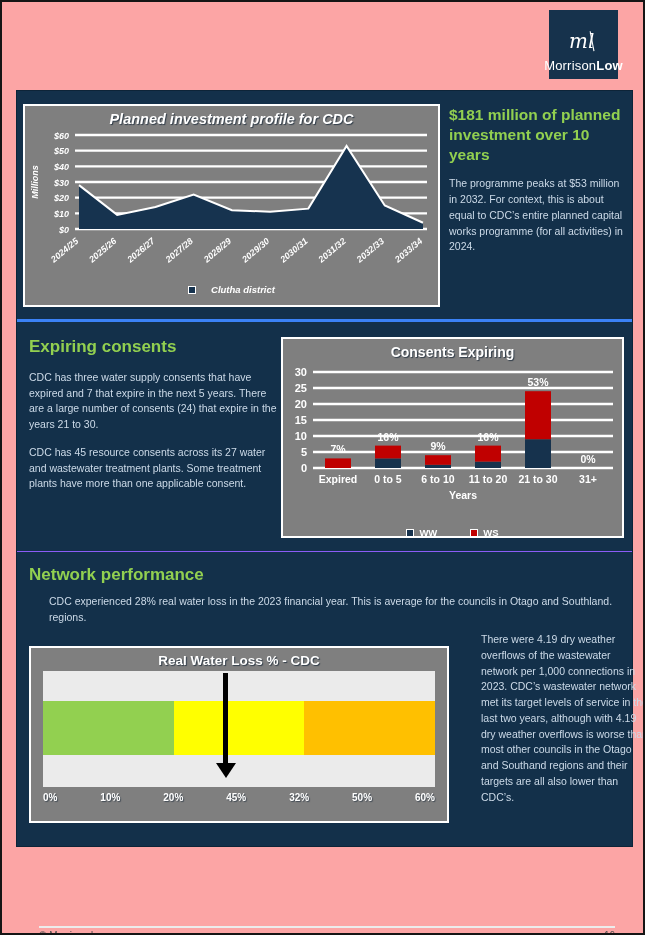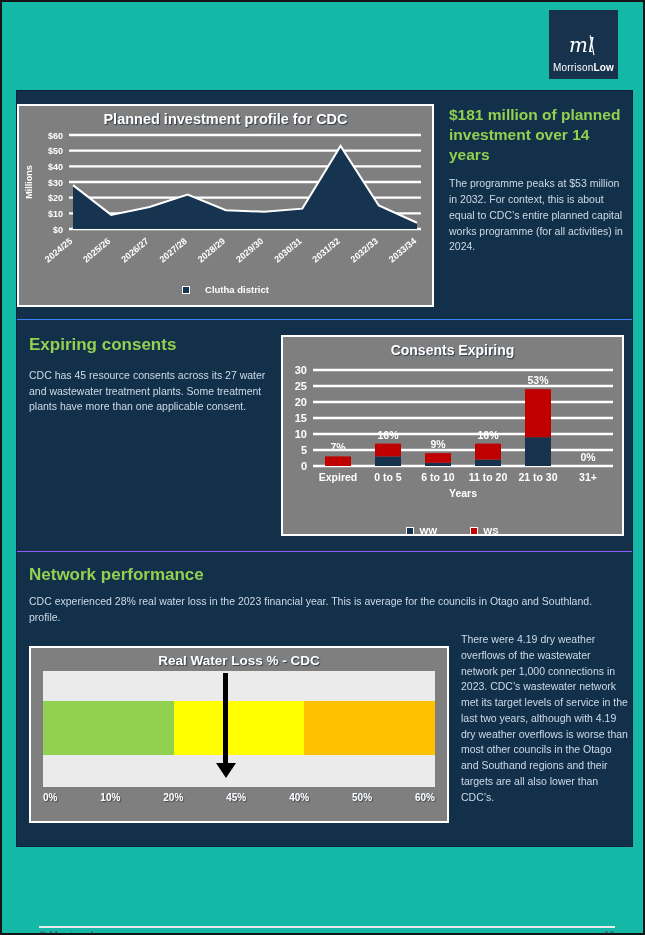--- a/index.html
+++ b/index.html
@@ -1,41 +1,41 @@
 <!DOCTYPE html>
 <html><head>
 <meta charset="utf-8">
 <style>
   html,body{margin:0;padding:0;background:#5a5a5a;}
   *{box-sizing:border-box;}
   .page{
-    position:relative;width:645px;height:935px;background:#14b8a6;
+    position:relative;width:645px;height:935px;background:#fca5a5;
     border:2px solid #151515;overflow:hidden;
     font-family:"Liberation Sans",sans-serif;
   }
   
   .logo{position:absolute;top:8px;right:25px;width:69px;height:69px;background:#16324c;
         display:flex;flex-direction:column;align-items:center;justify-content:flex-end;padding-bottom:6px;}
   .logo .mono{width:46px;height:32px;}
-  .logo .brand{color:#fff;font-size:10px;letter-spacing:.2px;}
+  .logo .brand{color:#fff;font-size:13px;letter-spacing:.2px;}
   .logo .brand b{font-weight:bold;}
   
   .panel{position:absolute;left:14px;top:88px;width:617px;height:757px;
          background:#13304a;border:1px solid #0d2438;}
   .sec{position:absolute;left:0;width:100%;}
   .sec1{top:0;height:228px;}
-  .sec2{top:228px;height:232px;border-top:1px solid #3b82f6;}
+  .sec2{top:228px;height:232px;border-top:3px solid #3b82f6;}
   .sec3{top:460px;height:296px;border-top:1px solid #8b5cf6;}
   .chartbox{position:absolute;background:#7f7f7f;border:2px solid #fff;}
   .chart-title{margin-top:5px;text-align:center;color:#fff;font-weight:bold;
                text-shadow:1px 1px 1px rgba(8,26,44,.65);}
   .green-h{color:#92d050;font-weight:bold;line-height:1.28;}
-  .body-t{color:#ccdae8;font-size:10.5px;line-height:1.5;}
-  
-  .box-invest{left:0;top:13px;width:417px;height:203px;}
+  .body-t{color:#ccdae8;font-size:10.5px;line-height:1.5;margin-left:20px;}
+  
+  .box-invest{left:6px;top:13px;width:417px;height:203px;font-style:italic;}
   .box-invest .chart-title{font-size:14.5px;}
   .invest-text{position:absolute;left:432px;top:14px;width:178px;}
   .invest-text .green-h{font-size:15.5px;}
   .invest-text p{margin:12px 0 0 0;}
   .legend-row{display:flex;justify-content:center;align-items:center;gap:15px;margin-top:1px;}
   .legend-row .sw{width:8px;height:8px;border:1px solid #fff;}
   .legend-row .lab{color:#fff;font-size:9.5px;font-weight:bold;}
   .legend-row .item{display:flex;align-items:center;gap:5px;margin:16px 9px;}
   
   .ct9{fill:#fff;font-size:9px;font-weight:bold;font-family:"Liberation Sans",sans-serif;}
@@ -114,28 +114,29 @@
             <text x="321.55555555555554" y="115" class="ct9" text-anchor="end" transform="rotate(-40 321.55555555555554 115)">2031/32</text>
             <text x="359.77777777777777" y="115" class="ct9" text-anchor="end" transform="rotate(-40 359.77777777777777 115)">2032/33</text>
             <text x="398" y="115" class="ct9" text-anchor="end" transform="rotate(-40 398 115)">2033/34</text>
           </svg>
         <div class="legend-row">
           <span class="sw" style="background: rgb(22, 51, 79);"></span>
           <span class="lab">Clutha district</span>
         </div>
       </div>
       <div class="invest-text">
-        <div class="green-h">$181 million of planned investment over 14 years</div>
+        <div class="green-h">$181 million of planned investment over 10 years</div>
         <p class="body-t">The programme peaks at $53 million in 2032. For context, this is about equal to CDC’s entire planned capital works programme (for all activities) in 2024.</p>
       </div>
     </div>
 
     <div class="sec sec2">
       <div class="consents-text">
         <div class="green-h">Expiring consents</div>
+        <p class="body-t">CDC has three water supply consents that have expired and 7 that expire in the next 5 years.  There are a large number of consents (24) that expire in the years 21 to 30.</p>
         <p class="body-t">CDC has 45 resource consents across its 27 water and wastewater treatment plants.  Some treatment plants have more than one applicable consent.</p>
       </div>
       <div class="chartbox box-consents">
         <div class="chart-title">Consents Expiring</div>
         <svg id="bar-svg" width="336" height="146" viewBox="0 0 336 146">
             <line x1="30" x2="330" y1="108" y2="108" stroke="#fff" stroke-width="2.6"></line>
             <text x="24" y="112" text-anchor="end" class="ct11">0</text>
             <line x1="30" x2="330" y1="92" y2="92" stroke="#fff" stroke-width="2.6"></line>
             <text x="24" y="96" text-anchor="end" class="ct11">5</text>
             <line x1="30" x2="330" y1="76" y2="76" stroke="#fff" stroke-width="2.6"></line>
@@ -181,42 +182,42 @@
             <span class="lab">WS</span>
           </span>
         </div>
       </div>
     </div>
 
     <div class="sec sec3">
       <div class="green-h network-h">Network performance</div>
       <div class="body-t network-body">
         <span>CDC experienced 28% real water loss in the 2023 financial year. This is average for the councils in Otago and Southland.</span><br>
-        <span>profile.</span>
+        <span>regions.</span>
       </div>
 
       <div class="chartbox box-gauge">
         <div class="chart-title">Real Water Loss % - CDC</div>
         <div class="gauge-plot">
           <div class="gauge-bands" id="gauge-bands">
               <div style="width: 33.3333%; background: rgb(146, 208, 80);"></div>
               <div style="width: 33.3333%; background: rgb(255, 255, 0);"></div>
               <div style="width: 33.3333%; background: rgb(255, 192, 0);"></div>
             </div>
           <div class="gauge-marker" id="gauge-marker" style="left: 46.6667%;">
             <div class="stem"></div>
             <div class="head"></div>
           </div>
         </div>
         <div class="gauge-ticks" id="gauge-ticks">
             <div>0%</div>
             <div>10%</div>
             <div>20%</div>
             <div>45%</div>
-            <div>40%</div>
+            <div>32%</div>
             <div>50%</div>
             <div>60%</div>
           </div>
       </div>
 
       <div class="body-t network-sidebar">There were 4.19 dry weather overflows of the wastewater network per 1,000 connections in 2023.  CDC’s wastewater network met its target levels of service in the last two years, although with 4.19 dry weather overflows is worse than most other councils in the Otago and Southand regions and their targets are all also lower than CDC’s.</div>
     </div>
   </div>
 
   <div class="footer-line"></div>

